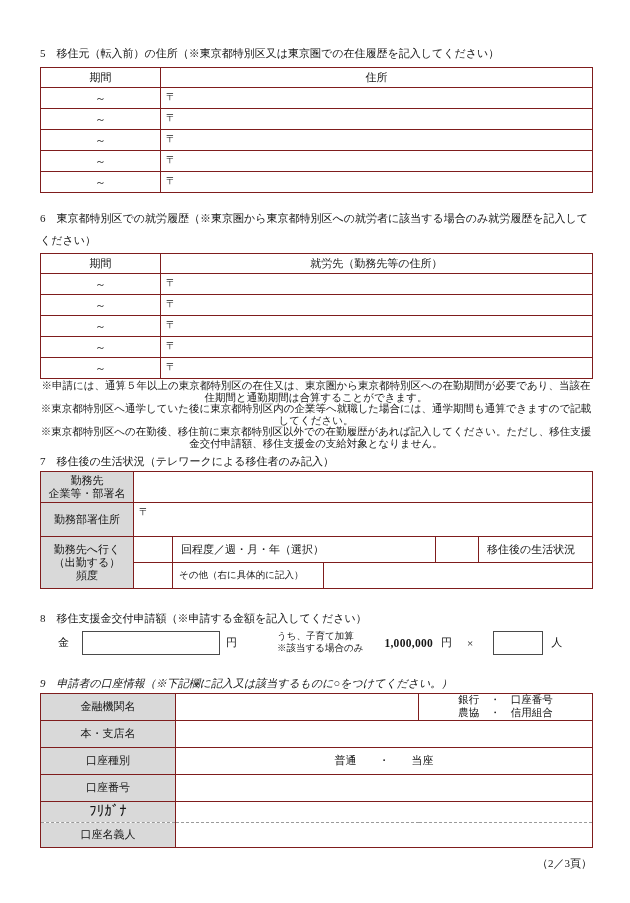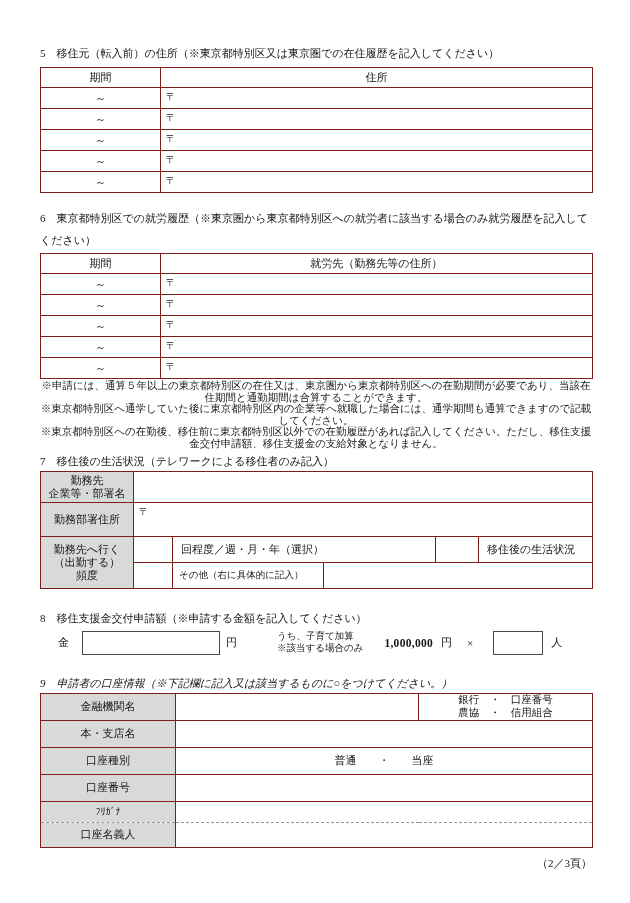--- a/index.html
+++ b/index.html
@@ -61,21 +61,21 @@
   .person { margin-left: 8px; }
   .kin { margin-left: 18px; }
 
   
   .tbl9 { margin-top: 2px; border-radius: 31px; }
   .tbl9 td.h26 { height: 26px; }
   .tbl9 td.h20 { height: 20px; }
   .tbl9 td.h24 { height: 24px; }
   .tbl9 td.banktypes { text-align: center; font-size: 10.5px; line-height: 12.5px; white-space: pre-line; }
   .tbl9 td.acct-type { text-align: center; }
-  .tbl9 td.furilbl { font-size: 10px; }
+  .tbl9 td.furilbl { font-size: 15px; }
   .tbl9 tr.r-furi td { border-bottom: 1px dashed #9a9a9a; }
   .tbl9 tr.r-meigi td { border-top: 1px dashed #9a9a9a; }
 
   .footer { margin-top: 8px; width: 552px; text-align: right; font-size: 11px; line-height: 14px; }
 
   .mt-s5  { margin-top: 0; }
   .mt-s6  { margin-top: 14px; }
   .mt-s7  { margin-top: 4px; }
   .mt-s8  { margin-top: 22px; }
   .mt-s9  { margin-top: 20px; font-style: italic; }

